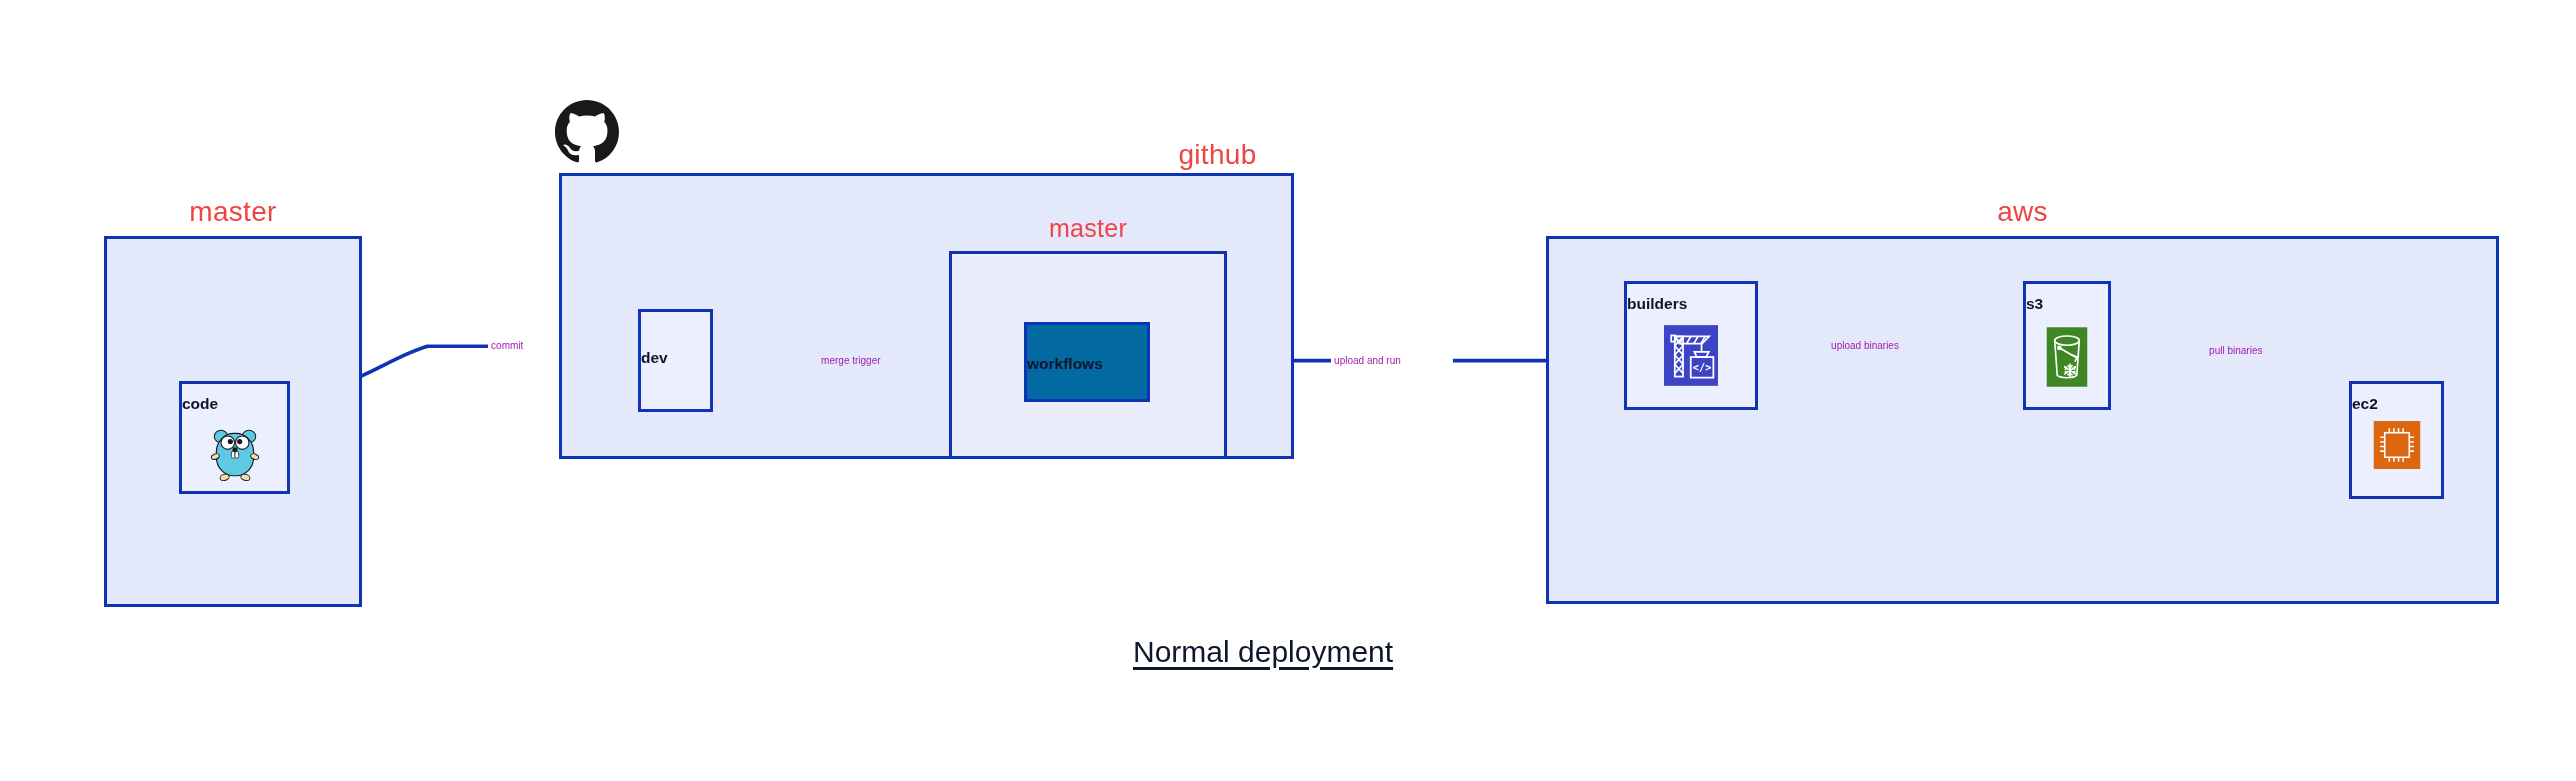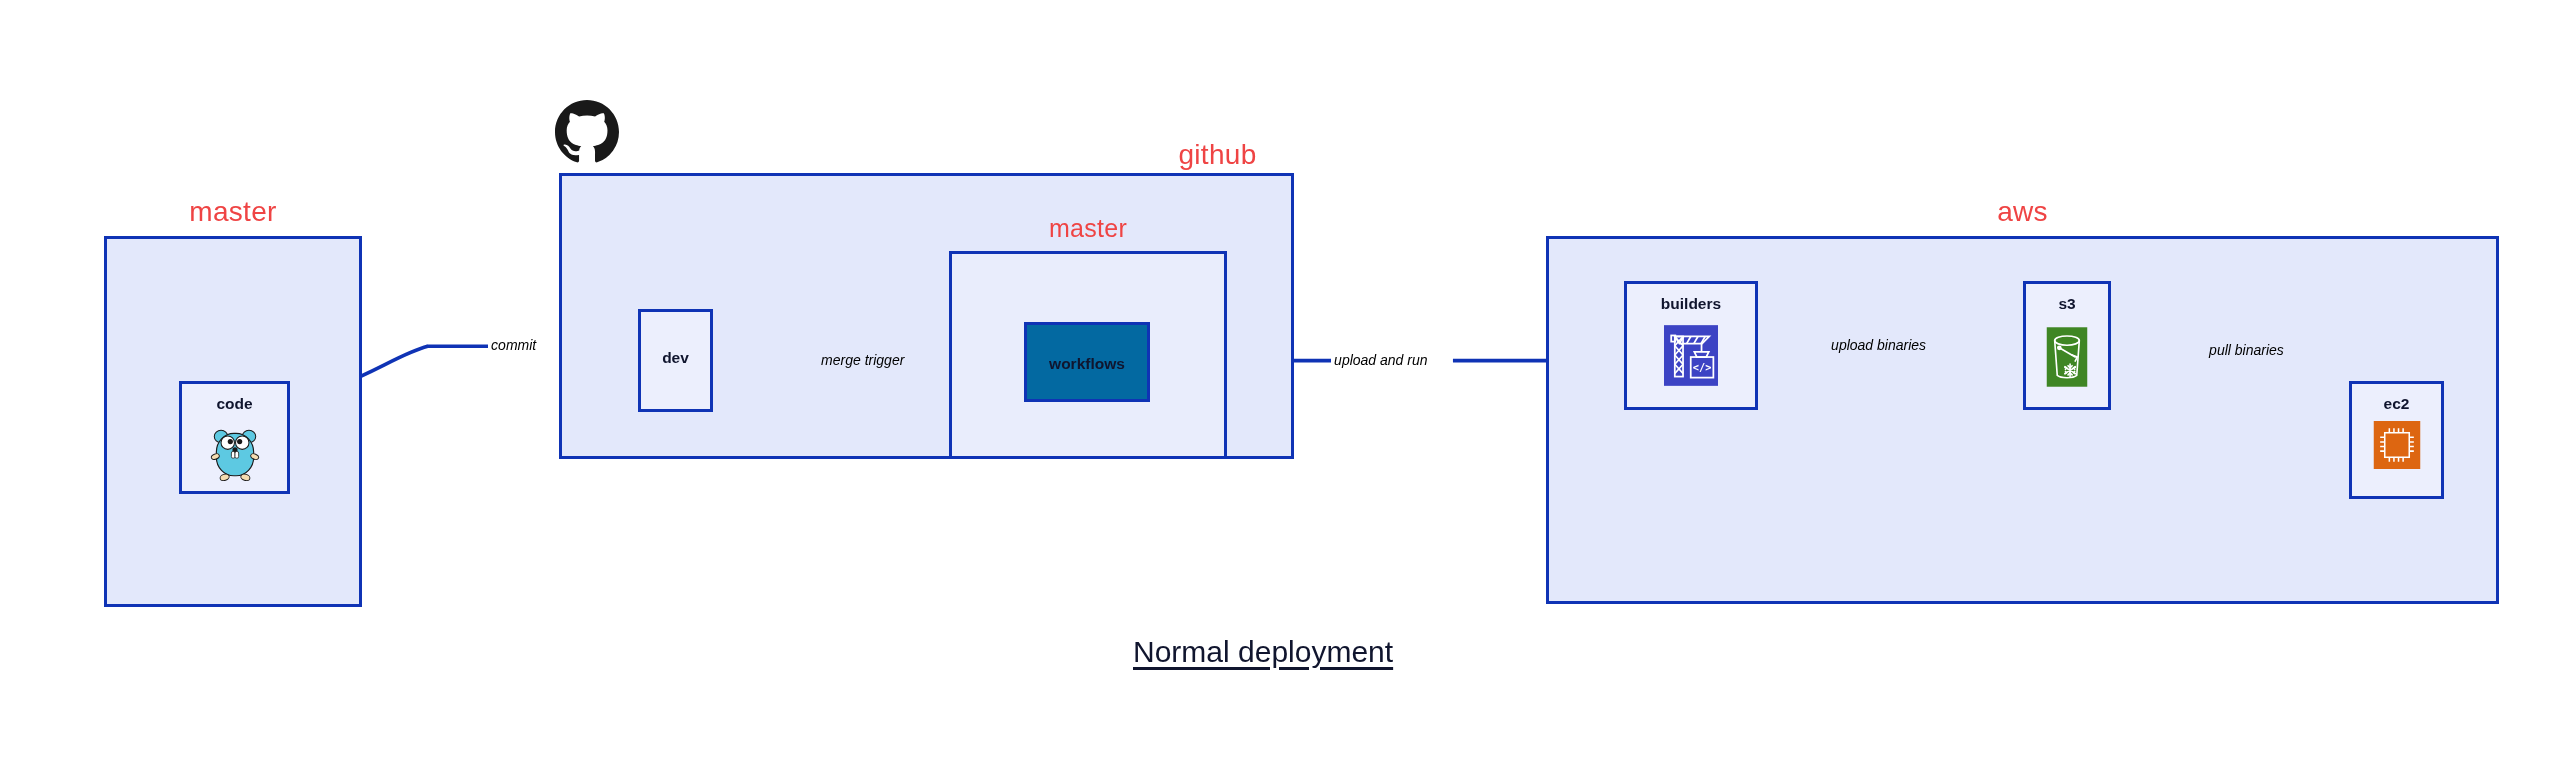--- a/index.html
+++ b/index.html
@@ -50,37 +50,35 @@
   .node {
     position: absolute;
     background: #eceffd;
     border: 3.1px solid #0f33b5;
     box-sizing: border-box;
   }
   .node-title {
     position: absolute;
     left: 0;
     right: 0;
-    text-align: center;
     color: #10152e;
     font-size: 15.5px;
     font-weight: bold;
     white-space: nowrap;
   }
   .node-icon {
     position: absolute;
     left: 50%;
     transform: translateX(-50%);
   }
   
   .edge-label {
     position: absolute;
-    color: #000000;
-    font-size: 14px;
-    font-style: italic;
+    color: #a21caf;
+    font-size: 10px;
     white-space: nowrap;
     background: #ffffff;
     padding: 0 3.1px;
     line-height: 17.5px;
   }
   .edge-label.on-github { background: #e3e8fb; }
   .edge-label.on-aws { background: #e3e8fb; }
   
   .diagram-title {
     position: absolute;

